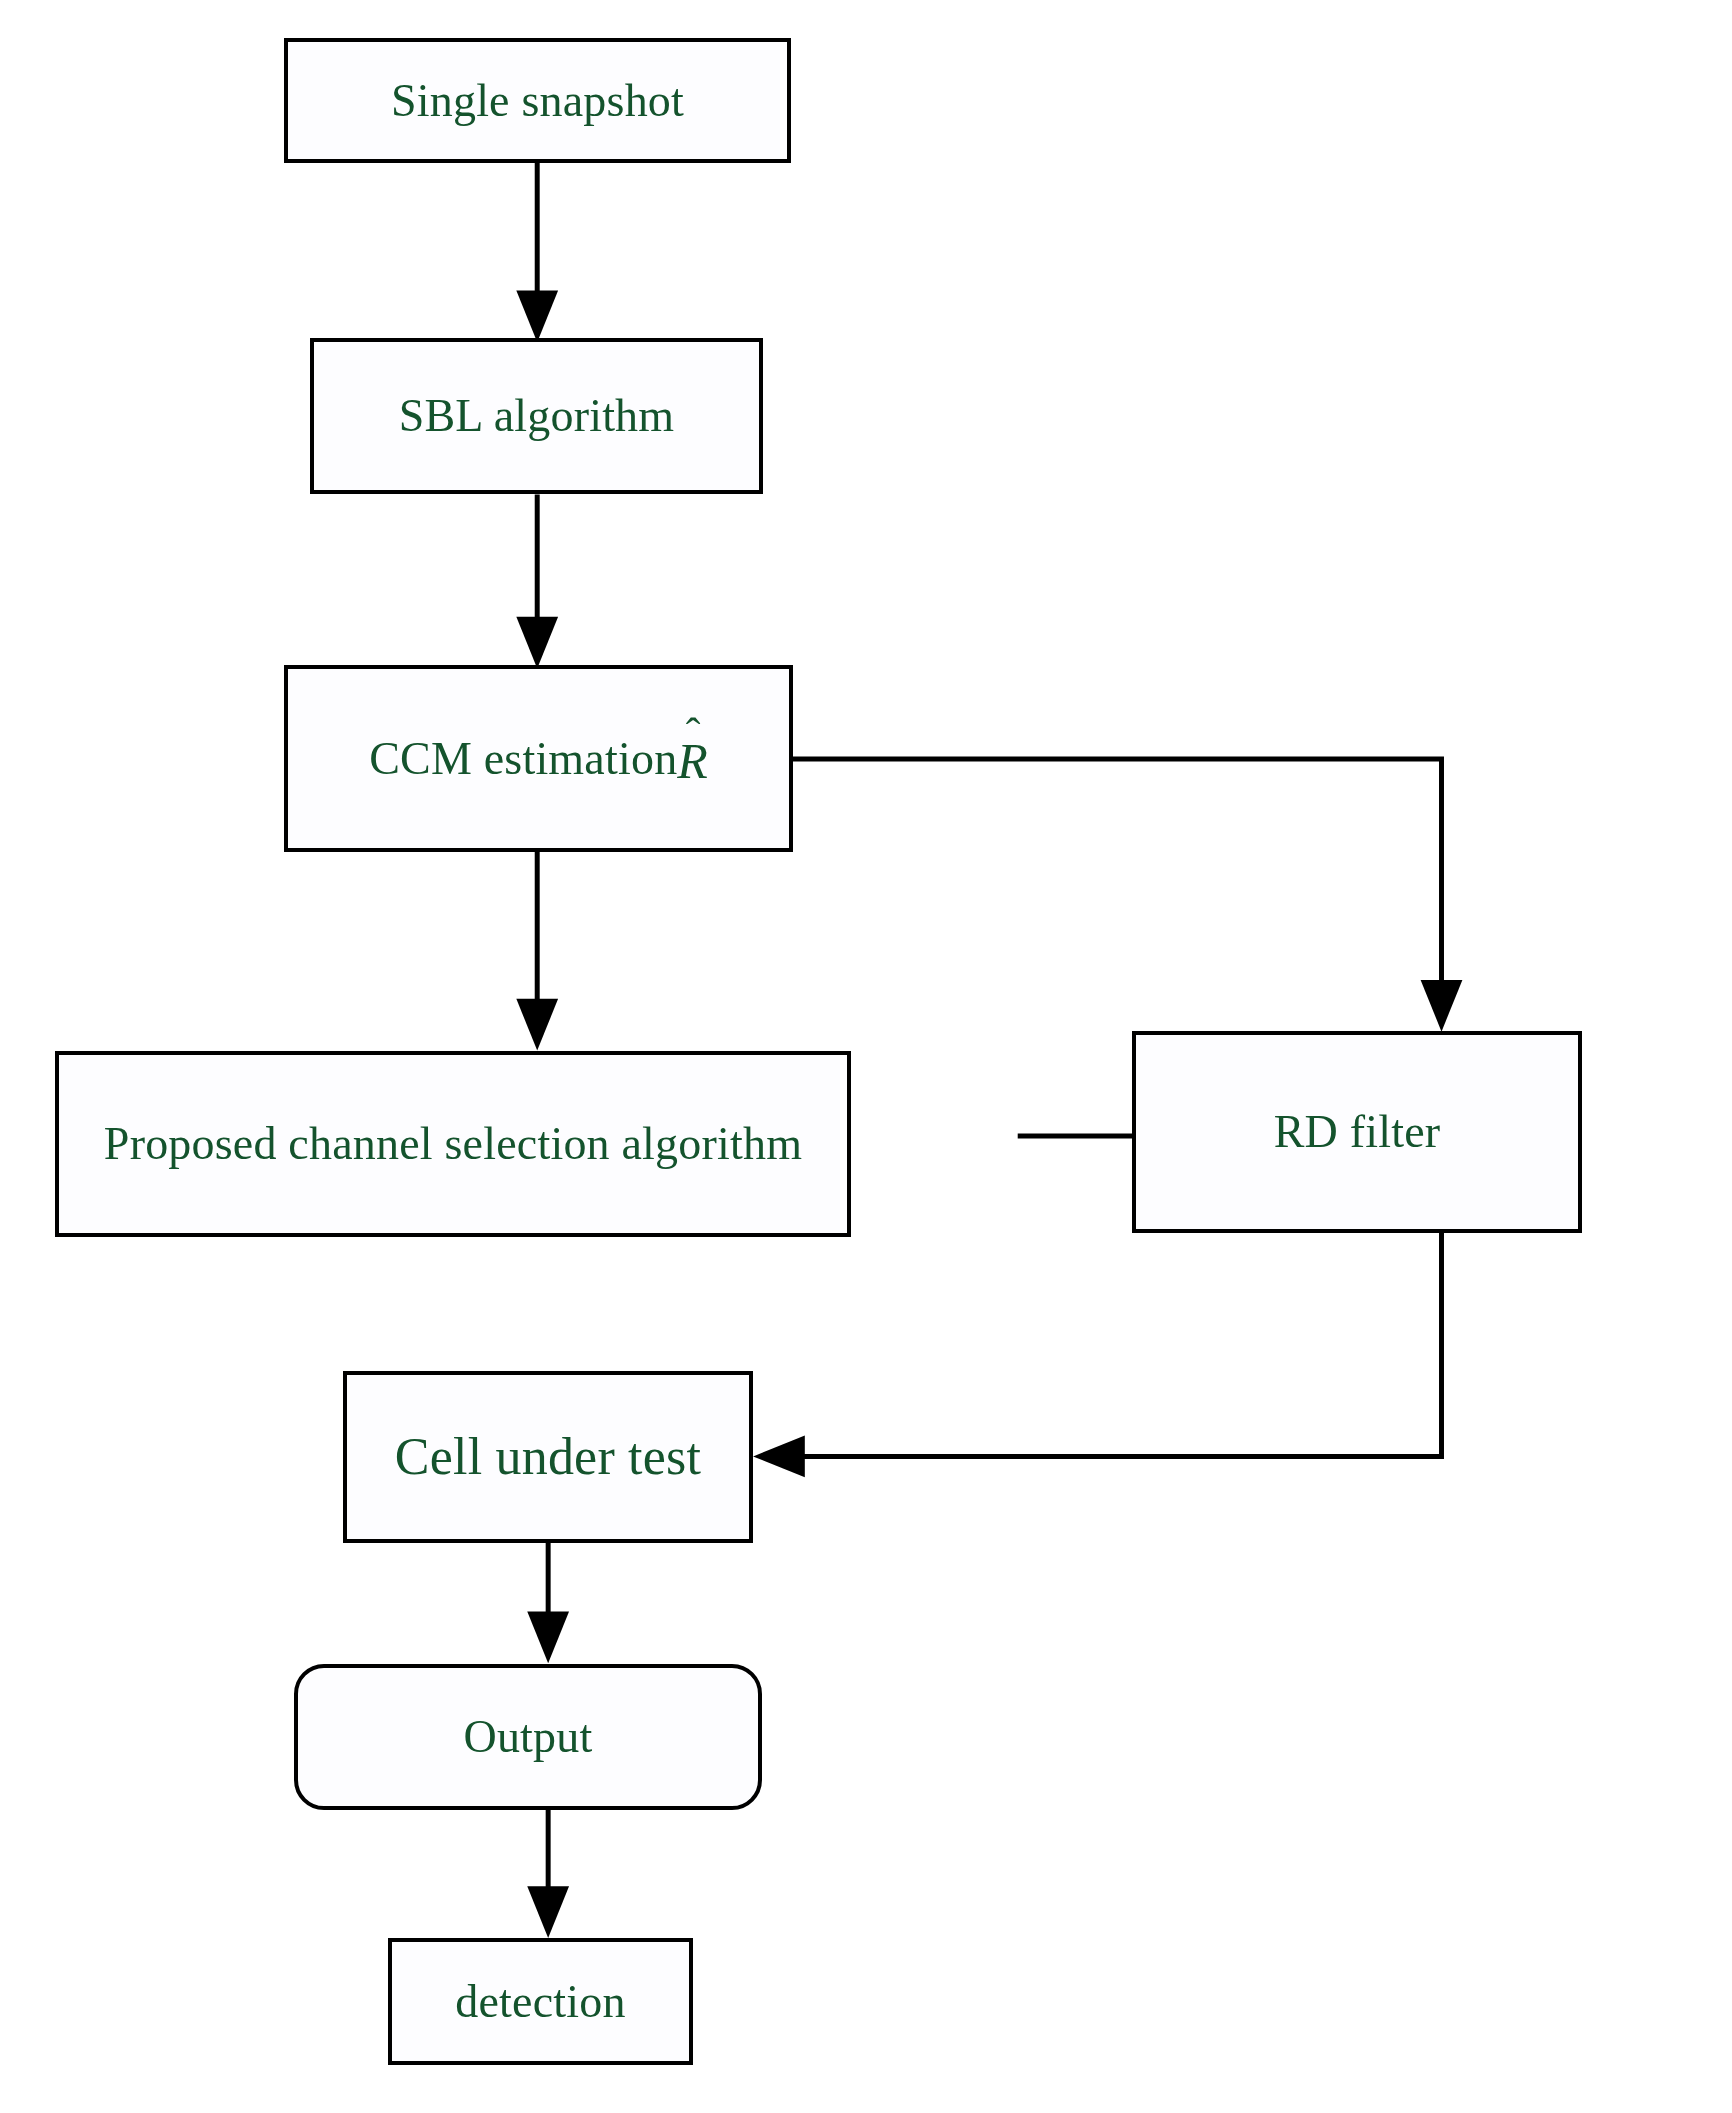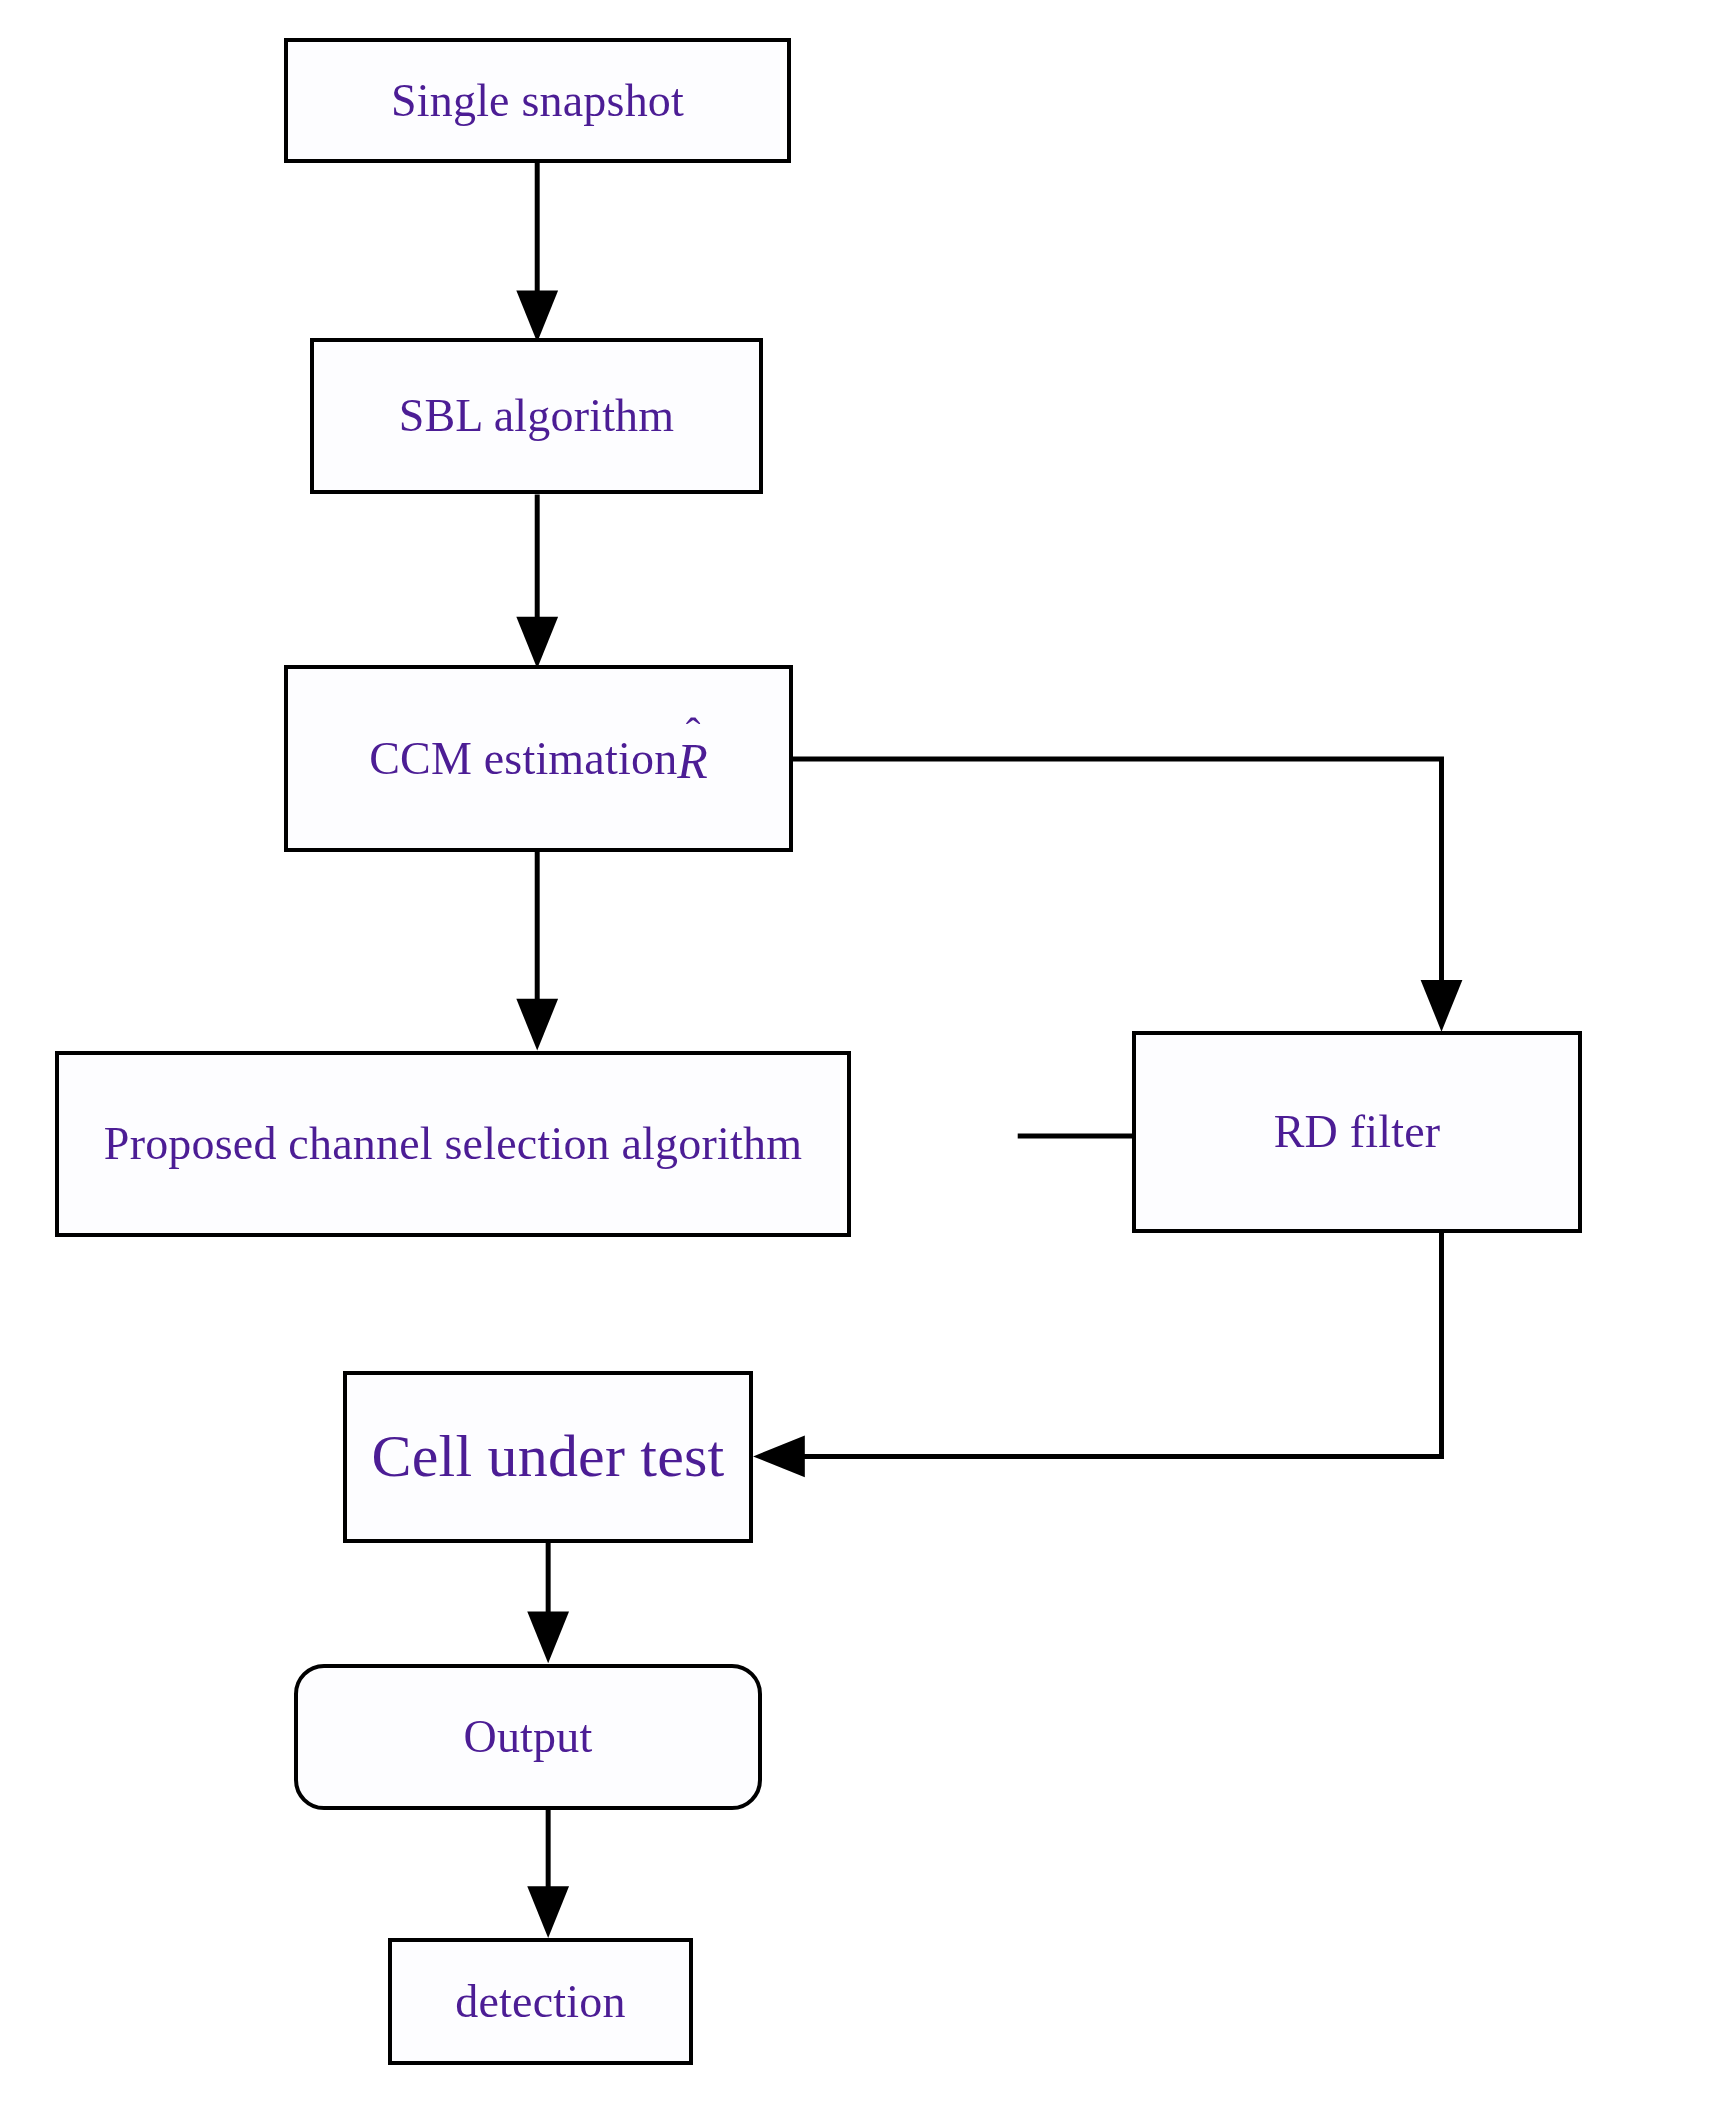--- a/index.html
+++ b/index.html
@@ -26,31 +26,31 @@
   }
   .node {
     position: absolute;
     box-sizing: border-box;
     border: 4px solid #000000;
     background: #fdfdff;
     display: flex;
     align-items: center;
     justify-content: center;
     text-align: center;
-    color: #4c1d95;
+    color: #14532d;
     line-height: 1.12;
     z-index: 2;
   }
   .node-label {
     font-size: 46px;
     letter-spacing: 0.2px;
     white-space: pre-line;
   }
   .node-label-small {
-    font-size: 60px;
+    font-size: 52px;
   }
   .stacked {
     flex-direction: row;
     justify-content: center;
   }
   .math-hat {
     font-style: italic;
     font-size: 50px;
     display: inline-block;
     position: relative;

